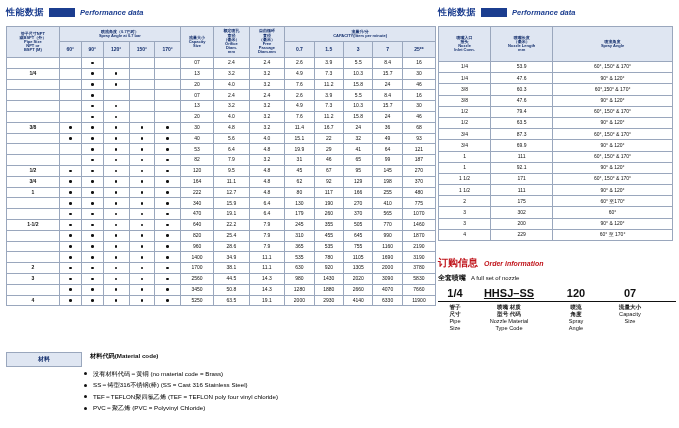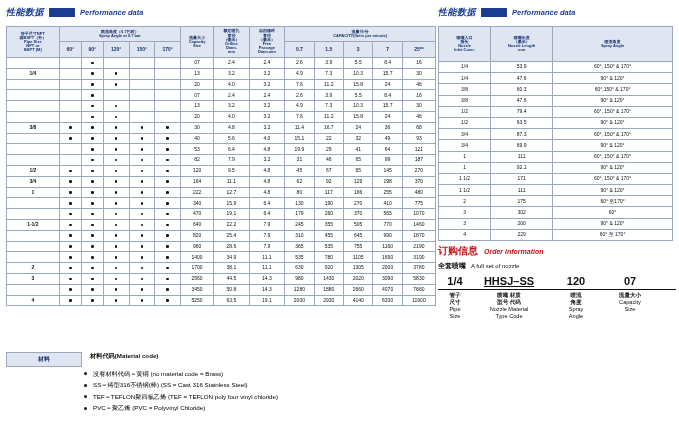--- a/index.html
+++ b/index.html
@@ -9,21 +9,21 @@
     font-family:"Liberation Sans", sans-serif;
     font-size:5.2px;
     color:#000;
     position:relative;
     overflow:hidden;
   }
   .page{position:relative;width:679px;height:428px;}
 
   
   .hdr{display:flex;align-items:center;gap:5px;}
-  .hdr .cn{color:#1b3d8f;font-weight:bold;font-size:9px;letter-spacing:.5px;font-style:italic;}
+  .hdr .cn{color:#1b3d8f;font-weight:bold;font-size:9px;letter-spacing:.5px;}
   .hdr .en{color:#1b3d8f;font-weight:bold;font-size:7.5px;font-style:italic;}
   .hdr .bar{display:inline-block;width:26px;height:9px;background:#1b3d8f;}
 
   #left-header{position:absolute;left:6px;top:6px;}
   #right-header{position:absolute;left:438px;top:6px;}
 
   
   table{border-collapse:collapse;}
   .tbl td,.tbl th{
     border:0.5px solid #9aa7bd;
@@ -50,21 +50,21 @@
   
   #material-block{position:absolute;left:6px;top:352px;width:430px;font-size:6px;}
   #material-block .mhead{display:flex;}
   #material-block .mleft{width:74px;border:0.5px solid #9aa7bd;background:#dfe6f2;text-align:center;font-weight:bold;color:#15306e;font-size:6px;padding:2px 0;}
   #material-block .mright{flex:1;padding-left:8px;font-weight:bold;color:#111;font-size:6.2px;}
   #material-block ul{list-style:none;margin:3px 0 0 0;padding:0 0 0 78px;}
   #material-block li{margin:2.4px 0;font-size:6.2px;position:relative;padding-left:9px;}
   #material-block li:before{content:"";position:absolute;left:0;top:2.4px;width:3px;height:3px;background:#111;border-radius:50%;}
 
   
-  #order-block{position:absolute;left:438px;top:244px;width:238px;}
+  #order-block{position:absolute;left:438px;top:256px;width:238px;}
   #order-block .oh{display:flex;align-items:baseline;gap:6px;margin-bottom:3px;}
   #order-block .oh .cn{color:#c0141b;font-weight:bold;font-size:10px;}
   #order-block .oh .en{color:#c0141b;font-weight:bold;font-size:7px;font-style:italic;}
   #order-block .sub{display:flex;align-items:baseline;gap:5px;margin-bottom:4px;}
   #order-block .sub .cn{font-weight:bold;font-size:7px;color:#111;}
   #order-block .sub .en{font-size:6px;color:#111;}
   .codeline{display:flex;align-items:flex-end;gap:0;border-bottom:1.2px solid #111;padding-bottom:2px;}
   .codeline .seg{font-weight:bold;font-size:11px;color:#111;text-align:center;}
   .seg.s1{width:34px;} .seg.s2{width:74px;text-decoration:underline;} .seg.s3{width:60px;} .seg.s4{width:48px;}
   .legend{display:flex;margin-top:2px;}

